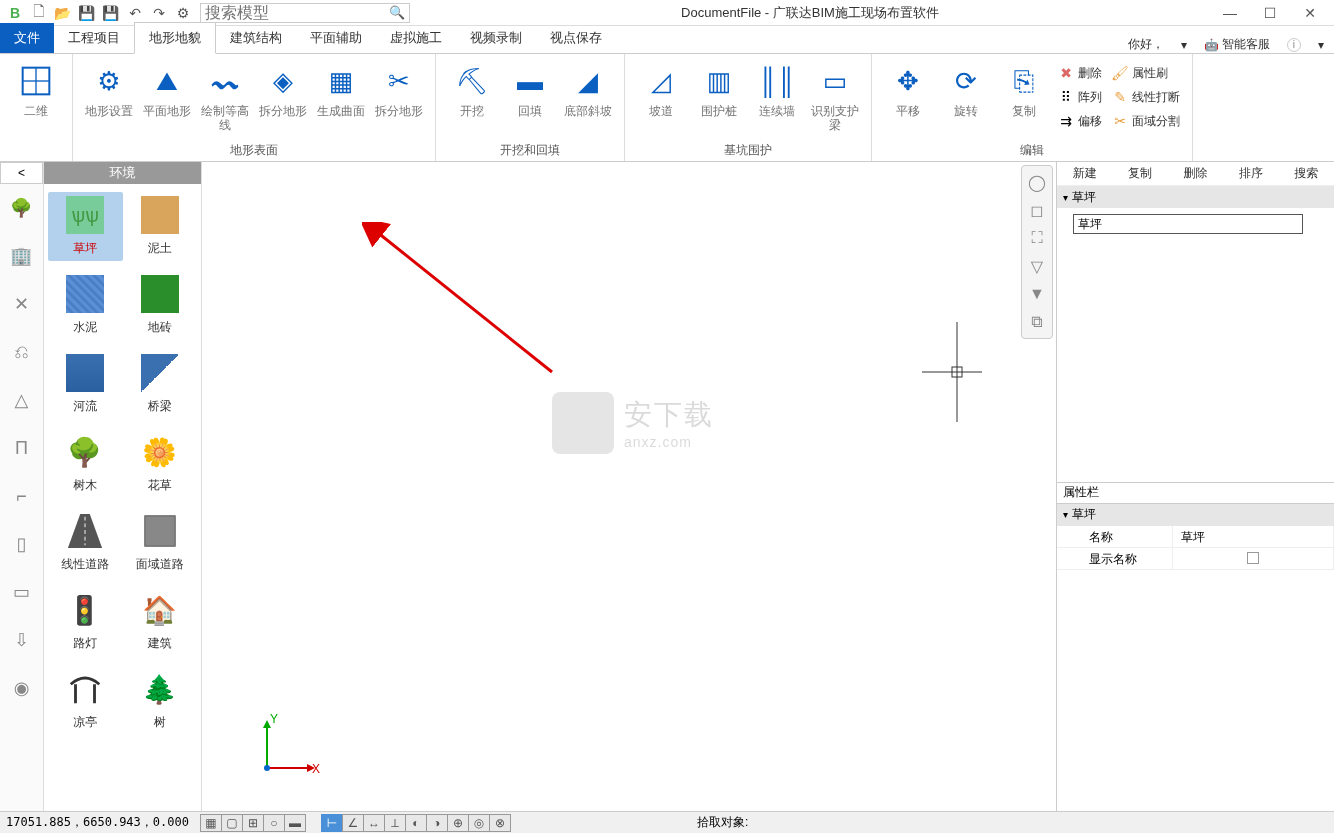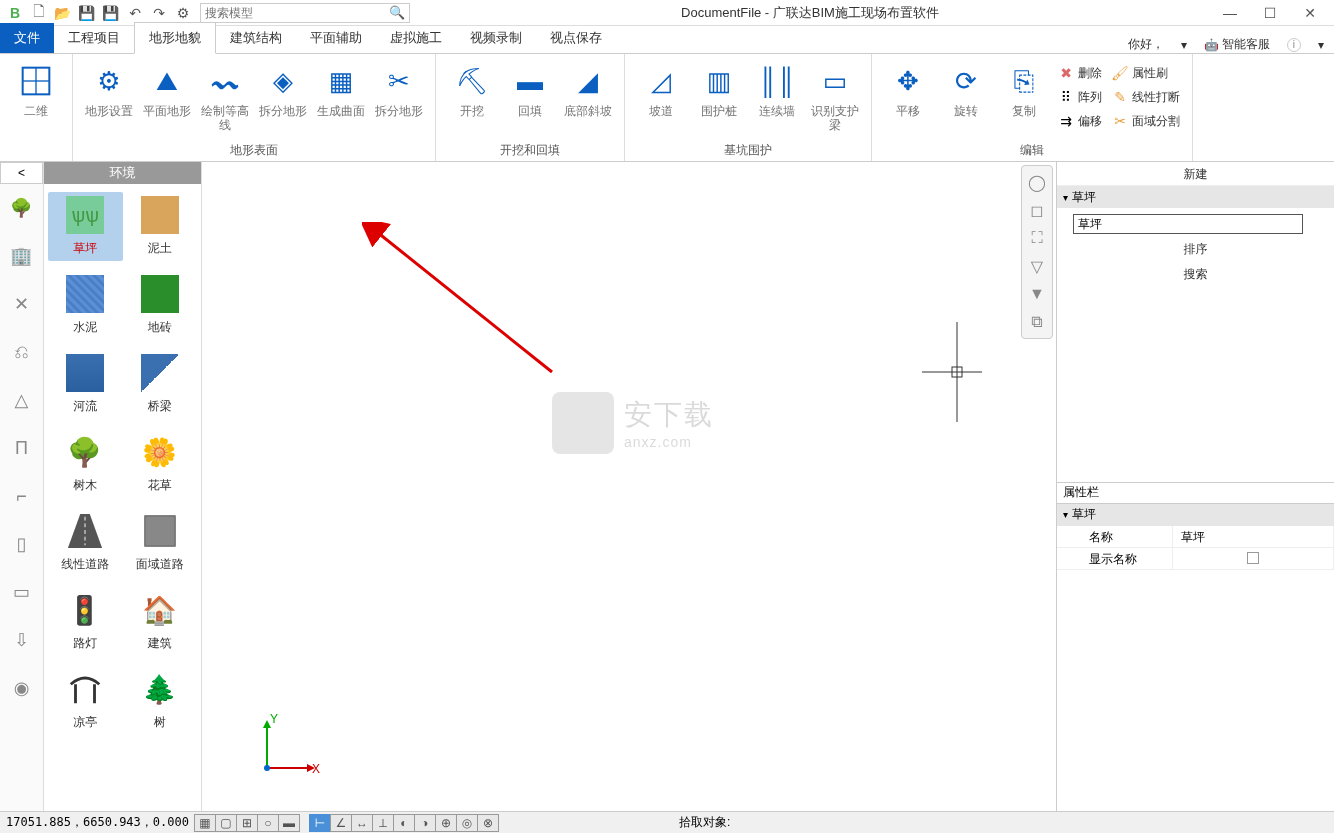--- a/index.html
+++ b/index.html
@@ -3,21 +3,21 @@
 <meta charset="utf-8">
 <style>
 * { margin: 0; padding: 0; box-sizing: border-box; font-family: "Microsoft YaHei", sans-serif; font-size: 12px; }
 body { width: 1334px; height: 833px; background: #fff; overflow: hidden; position: relative; }
 
 .titlebar { height: 26px; background: #fff; display: flex; align-items: center; padding: 0 4px; border-bottom: 1px solid #ddd; }
 .titlebar .qat { display: flex; gap: 2px; align-items: center; }
 .titlebar .qat .btn { width: 22px; height: 22px; display: flex; align-items: center; justify-content: center; cursor: pointer; font-size: 14px; color: #555; }
 .titlebar .qat .btn.logo { color: #4caf50; font-weight: bold; }
 .titlebar .search { margin-left: 6px; position: relative; }
-.titlebar .search input { width: 210px; height: 20px; border: 1px solid #ccc; padding: 0 20px 0 4px; font-size: 12px; }
+.titlebar .search input { width: 210px; height: 20px; border: 1px solid #ccc; padding: 0 20px 0 4px; font-size: 16px; }
 .titlebar .search .icon { position: absolute; right: 4px; top: 2px; color: #888; font-size: 13px; }
 .titlebar .title { flex: 1; text-align: center; color: #333; font-size: 13px; }
 .titlebar .wincontrols { display: flex; }
 .titlebar .wincontrols .btn { width: 40px; height: 24px; display: flex; align-items: center; justify-content: center; cursor: pointer; color: #555; font-size: 14px; }
 
 .tabs { height: 28px; background: #fff; display: flex; align-items: flex-end; border-bottom: 1px solid #ccc; }
 .tabs .tab { padding: 6px 14px; cursor: pointer; color: #333; font-size: 13px; }
 .tabs .tab.file { background: #0a5fc1; color: #fff; }
 .tabs .tab.active { border: 1px solid #ccc; border-bottom: 1px solid #fff; background: #fff; margin-bottom: -1px; }
 .tabs .right { margin-left: auto; display: flex; align-items: center; gap: 17px; padding-right: 10px; color: #333; }
@@ -59,36 +59,36 @@
 .canvas .watermark .wm-text { font-size: 28px; letter-spacing: 2px; text-align: right; }
 .canvas .watermark .wm-sub { font-size: 14px; letter-spacing: 1px; }
 .canvas .crosshair { position: absolute; top: 160px; right: 64px; }
 .canvas .axis { position: absolute; bottom: 28px; left: 50px; }
 .canvas .arrow-annotation { position: absolute; top: 60px; left: 160px; }
 
 .viewtoolbar { position: absolute; top: 3px; right: 3px; width: 32px; background: #f4f4f4; border: 1px solid #ccc; border-radius: 4px; display: flex; flex-direction: column; align-items: center; padding: 2px 0; }
 .viewtoolbar .vbtn { width: 28px; height: 28px; display: flex; align-items: center; justify-content: center; cursor: pointer; color: #888; font-size: 16px; }
 
 .rpanel { width: 278px; border-left: 1px solid #ccc; display: flex; flex-direction: column; background: #fff; }
-.rpanel .actions { height: 24px; display: flex; align-items: center; border-bottom: 1px solid #eee; font-size: 12px; flex-direction: column; }
+.rpanel .actions { height: 24px; display: flex; align-items: center; border-bottom: 1px solid #eee; font-size: 12px; }
 .rpanel .actions .a { flex: 1; text-align: center; cursor: pointer; padding: 4px 0; color: #333; }
 .rpanel .treehead { height: 22px; background: #e6e6e6; display: flex; align-items: center; padding: 0 6px; gap: 4px; font-size: 12px; }
 .rpanel .treehead .caret { font-size: 10px; }
 .rpanel .treebody { padding: 6px 16px; }
 .rpanel .treebody input { width: 230px; height: 20px; border: 1px solid #555; padding: 0 4px; }
 .rpanel .spacer { flex: 1; }
 .rpanel .proptitle { height: 22px; border-top: 1px solid #ccc; border-bottom: 1px solid #ccc; display: flex; align-items: center; padding: 0 6px; font-size: 12px; }
 .rpanel .proptable .row { display: flex; height: 22px; border-bottom: 1px solid #eee; }
 .rpanel .proptable .row .cell { border-right: 1px solid #eee; padding: 3px 8px; }
 .rpanel .proptable .row .cell.k { width: 116px; }
 .rpanel .proptable .row .cell.v { flex: 1; }
 .rpanel .rhead { background: #e6e6e6; }
 .rpanel .checkbox { width: 12px; height: 12px; border: 1px solid #999; display: inline-block; vertical-align: middle; }
 
-.statusbar { position: absolute; bottom: 0; left: 0; right: 0; height: 22px; background: #f0f0f0; border-top: 1px solid #ccc; display: flex; align-items: center; padding: 0 6px; font-size: 12px; }
+.statusbar { position: absolute; bottom: 0; left: 0; right: 0; height: 22px; background: #f0f0f0; border-top: 1px solid #ccc; display: flex; align-items: center; padding: 0 6px; font-size: 12px; gap: 6px; }
 .statusbar .coord { font-family: monospace; }
 .statusbar .sbtns { display: flex; gap: 0; margin-left: 6px; }
 .statusbar .sbtn { width: 22px; height: 18px; border: 1px solid #999; background: #e8e8e8; display: flex; align-items: center; justify-content: center; cursor: pointer; color: #555; font-size: 12px; margin-left: -1px; }
 .statusbar .sbtn.active { background: #4a90d9; color: #fff; border-color: #4a90d9; }
 .statusbar .pick { margin-left: 180px; }
 </style>
 </head>
 <body>
 
 <div class="titlebar">

